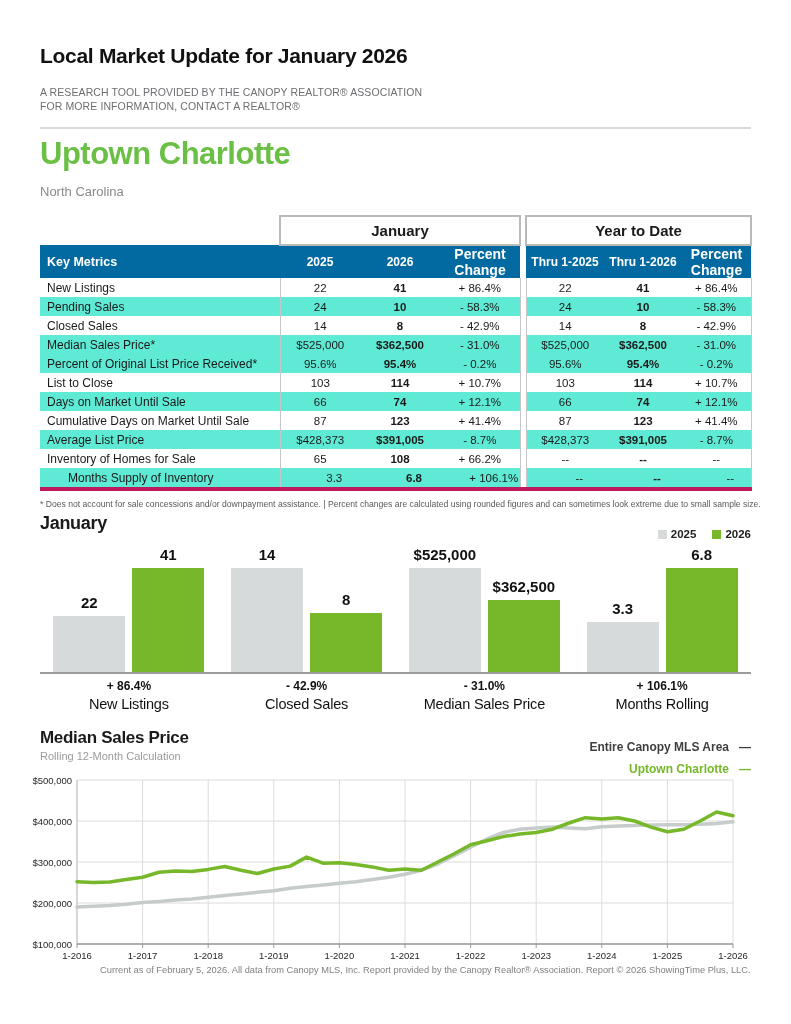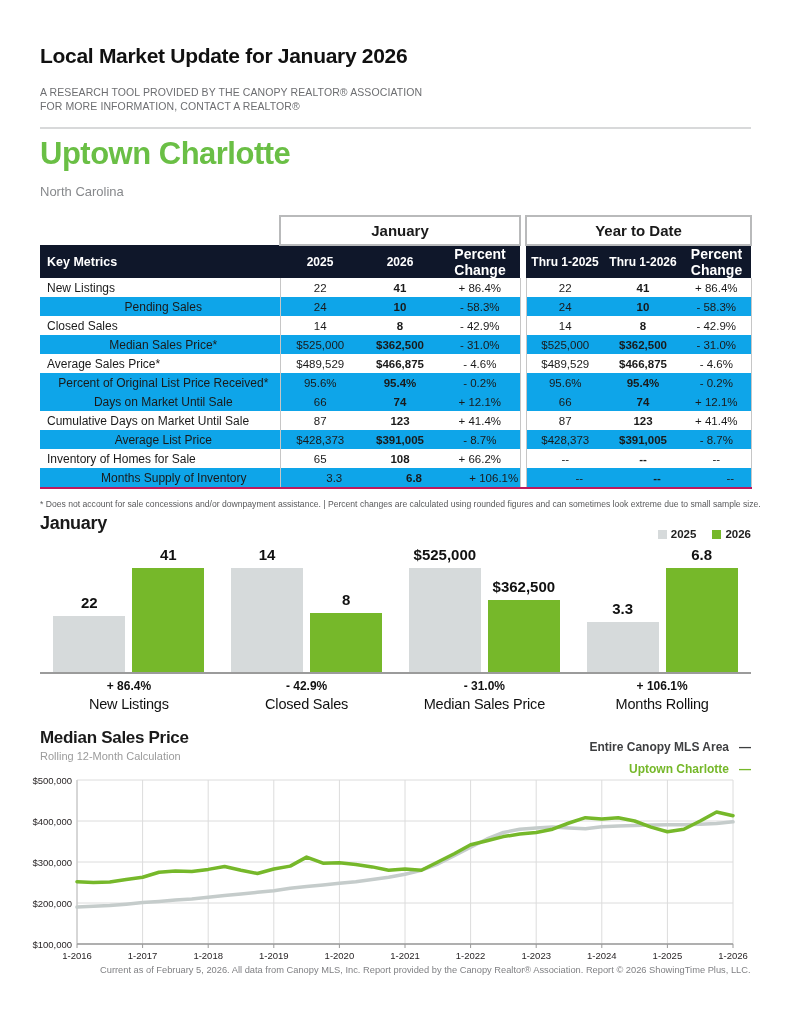--- a/index.html
+++ b/index.html
@@ -23,29 +23,29 @@
               color:#6abf45;letter-spacing:-0.5px;}
   .area-sub{position:absolute;left:40px;top:184px;font-size:13px;color:#87898c;}
 
   
   .metrics-table{position:absolute;left:40px;top:215px;width:711px;border-collapse:collapse;
                  table-layout:fixed;font-size:11.5px;color:#1a1a1a;}
   .metrics-table td{padding:0;text-align:center;vertical-align:middle;height:19px;}
   .head-row td{height:27px;}
   .span-head{border:2px solid #b9babb;font-weight:bold;font-size:15px;background:#fff;}
   .green-row td{height:23px;}
-  td.green{background:#0f172a;color:#fff;font-weight:bold;font-size:12px;}
+  td.green{background:#0369a1;color:#fff;font-weight:bold;font-size:12px;}
   td.green.key{text-align:left;padding-left:7px;font-size:12.5px;}
   td.green.pct-h{font-size:14px;}
   .metrics-table tbody td.lbl{text-align:left;padding-left:7px;font-size:12px;}
-  .metrics-table tbody tr.alt td:not(.gapcell){background:#0ea5e9;text-align:center;}
+  .metrics-table tbody tr.alt td:not(.gapcell){background:#5eead4;}
   .metrics-table tbody td.bold{font-weight:bold;}
   .metrics-table tbody td.sec-start{border-left:1px solid #c6c6c6;}
   .metrics-table tbody td.sec-end{border-right:1px solid #c6c6c6;}
-  .metrics-table tbody tr:last-child td{border-bottom:2px solid #be185d;padding-left:28px;}
+  .metrics-table tbody tr:last-child td{border-bottom:4px solid #be185d;padding-left:28px;}
   td.gapcell{background:#fff;}
   .footnote{position:absolute;left:40px;top:499px;font-size:8.6px;color:#58595b;}
 
   
   .bar-title{position:absolute;left:40px;top:513px;font-size:18px;font-weight:bold;letter-spacing:-0.3px;}
   .bar-legend{position:absolute;right:40px;top:528px;display:flex;gap:16px;align-items:center;
               font-size:11.5px;font-weight:bold;color:#222;}
   .bar-legend .item{display:flex;align-items:center;gap:4px;}
   .sw{width:9px;height:9px;display:inline-block;}
   .sw.gray{background:#d6dadb;} .sw.green{background:#76b82a;}
@@ -153,39 +153,39 @@
         <tr class="alt">
           <td class="lbl">Median Sales Price*</td>
           <td class="sec-start">$525,000</td>
           <td class="bold">$362,500</td>
           <td class="sec-end">- 31.0%</td>
           <td class="gapcell"></td>
           <td class="sec-start">$525,000</td>
           <td class="bold">$362,500</td>
           <td class="sec-end">- 31.0%</td>
         </tr>
-        <tr>
-          <td class="lbl">Average Sales Price*</td>
-          <td class="sec-start">$489,529</td>
-          <td class="bold">$466,875</td>
-          <td class="sec-end">- 4.6%</td>
-          <td class="gapcell"></td>
-          <td class="sec-start">$489,529</td>
-          <td class="bold">$466,875</td>
-          <td class="sec-end">- 4.6%</td>
-        </tr>
         <tr class="alt">
           <td class="lbl">Percent of Original List Price Received*</td>
           <td class="sec-start">95.6%</td>
           <td class="bold">95.4%</td>
           <td class="sec-end">- 0.2%</td>
           <td class="gapcell"></td>
           <td class="sec-start">95.6%</td>
           <td class="bold">95.4%</td>
           <td class="sec-end">- 0.2%</td>
+        </tr>
+        <tr>
+          <td class="lbl">List to Close</td>
+          <td class="sec-start">103</td>
+          <td class="bold">114</td>
+          <td class="sec-end">+ 10.7%</td>
+          <td class="gapcell"></td>
+          <td class="sec-start">103</td>
+          <td class="bold">114</td>
+          <td class="sec-end">+ 10.7%</td>
         </tr>
         <tr class="alt">
           <td class="lbl">Days on Market Until Sale</td>
           <td class="sec-start">66</td>
           <td class="bold">74</td>
           <td class="sec-end">+ 12.1%</td>
           <td class="gapcell"></td>
           <td class="sec-start">66</td>
           <td class="bold">74</td>
           <td class="sec-end">+ 12.1%</td>

